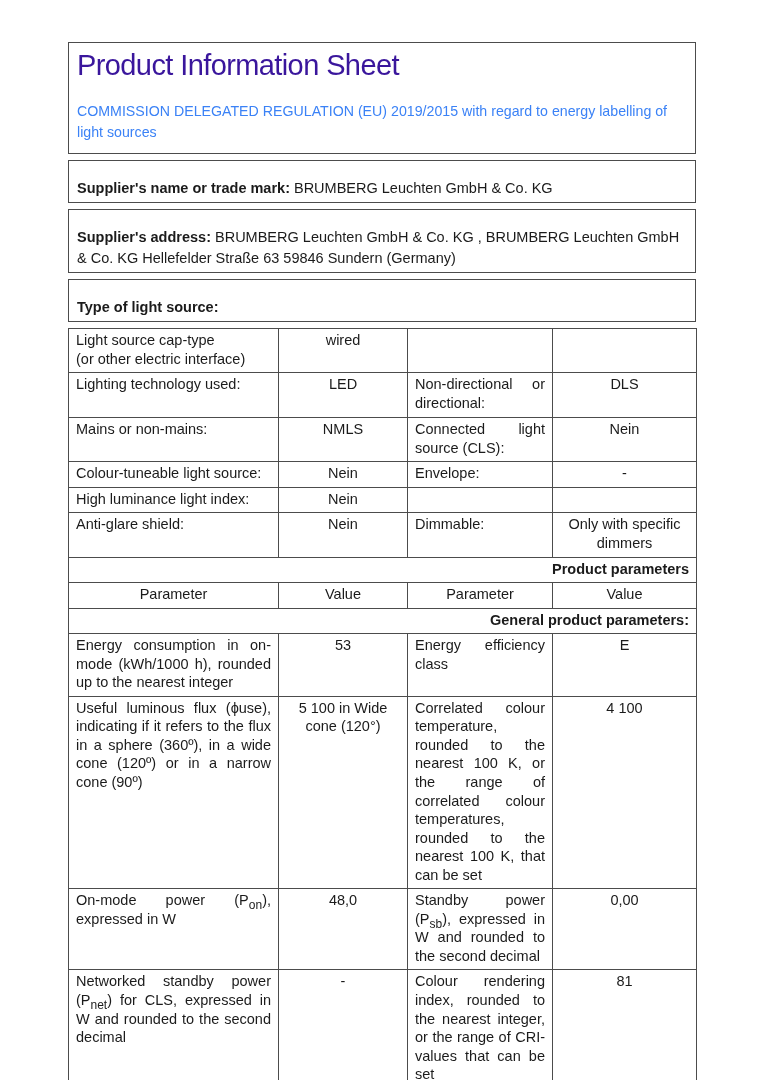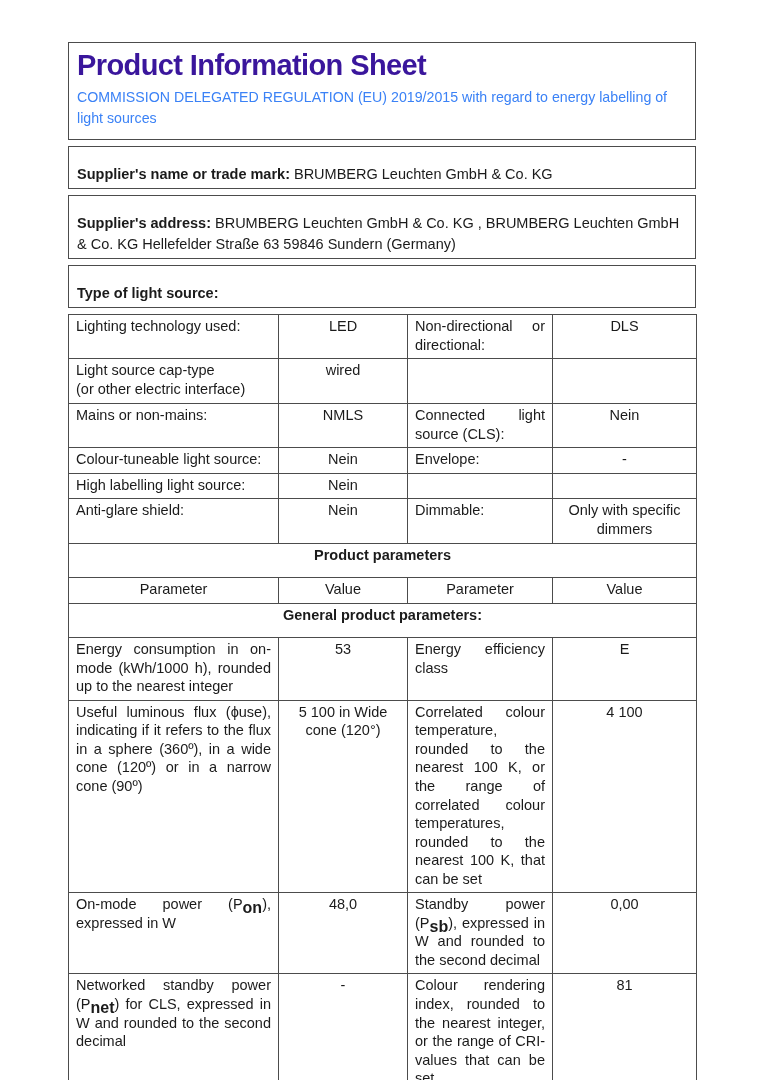--- a/index.html
+++ b/index.html
@@ -8,41 +8,41 @@
     width:764px; height:1080px; overflow:hidden;
     font-family:"Liberation Sans","DejaVu Sans",sans-serif;
     color:#1b1b1b;
   }
   .content { width:628px; margin:42px auto 0; }
 
   .box { border:1.5px solid #4c4c4c; margin-bottom:6px; background:#fff; }
 
   .header-box { padding:5px 8px 9px; min-height:89px; }
   h1.title {
-    font-size:29px; font-weight:bold; color:#3a169c;
-    letter-spacing:-0.6px; margin:0 0 4px 0; line-height:1.2;
+    font-size:29px; font-weight:normal; color:#3a169c;
+    letter-spacing:-0.6px; margin:0 0 18px 0; line-height:1.2;
   }
   .subtitle { font-size:14.2px; line-height:1.52; color:#3b82f6; }
 
   .info-row { padding:17px 8px 4px; font-size:14.5px; line-height:1.4; min-height:24px; }
   .info-row .lbl { font-weight:bold; }
   .info-row .val { margin-left:4px; }
 
   table.params { width:100%; border-collapse:collapse; font-size:14.5px; table-layout:fixed; }
   .params td {
     border:1.5px solid #4c4c4c;
     padding:2px 7px 4px;
     vertical-align:top;
     line-height:1.28;
   }
   .params td.p { text-align:justify; }
   .params td.v { text-align:center; }
-  .params tr.section td { text-align:center; font-weight:bold; padding:2px 7px 13px; }
+  .params tr.section td { text-align:right; font-weight:bold; padding:2px 7px 4px; }
   .params tr.colhead td { text-align:center; font-weight:normal; }
-  sub { font-size:16px; line-height:0;font-weight:bold; }
+  sub { font-size:12px; line-height:0; }
 
   
   .params tr:nth-child(1){height:41px}
   .params tr:nth-child(2){height:45px}
   .params tr:nth-child(3){height:41px}
   .params tr:nth-child(4){height:21px}
   .params tr:nth-child(5){height:21px}
   .params tr:nth-child(6){height:39px}
   .params tr:nth-child(7){height:22px}
   .params tr:nth-child(8){height:22px}
@@ -77,45 +77,45 @@
 
   <table class="params">
     <colgroup>
       <col style="width:210px">
         <col style="width:129px">
         <col style="width:145px">
         <col style="width:144px">
     </colgroup>
     <tbody>
       <tr>
+        <td class="p">Light source cap-type<br>(or other electric interface)</td>
+        <td class="v">wired</td>
+        <td class="p"></td>
+        <td class="v"></td>
+      </tr>
+      <tr>
         <td class="p">Lighting technology used:</td>
         <td class="v">LED</td>
         <td class="p">Non-directional or directional:</td>
         <td class="v">DLS</td>
-      </tr>
-      <tr>
-        <td class="p">Light source cap-type<br>(or other electric interface)</td>
-        <td class="v">wired</td>
-        <td class="p"></td>
-        <td class="v"></td>
       </tr>
       <tr>
         <td class="p">Mains or non-mains:</td>
         <td class="v">NMLS</td>
         <td class="p">Connected light source (CLS):</td>
         <td class="v">Nein</td>
       </tr>
       <tr>
         <td class="p">Colour-tuneable light source:</td>
         <td class="v">Nein</td>
         <td class="p">Envelope:</td>
         <td class="v">-</td>
       </tr>
       <tr>
-        <td class="p">High labelling light source:</td>
+        <td class="p">High luminance light index:</td>
         <td class="v">Nein</td>
         <td class="p"></td>
         <td class="v"></td>
       </tr>
       <tr>
         <td class="p">Anti-glare shield:</td>
         <td class="v">Nein</td>
         <td class="p">Dimmable:</td>
         <td class="v">Only with specific dimmers</td>
       </tr>

